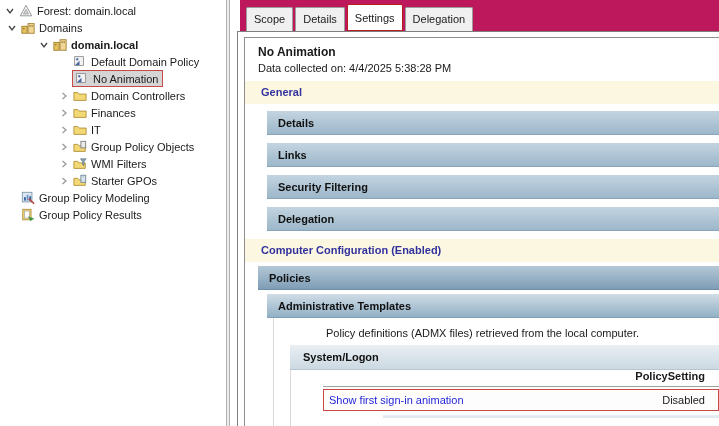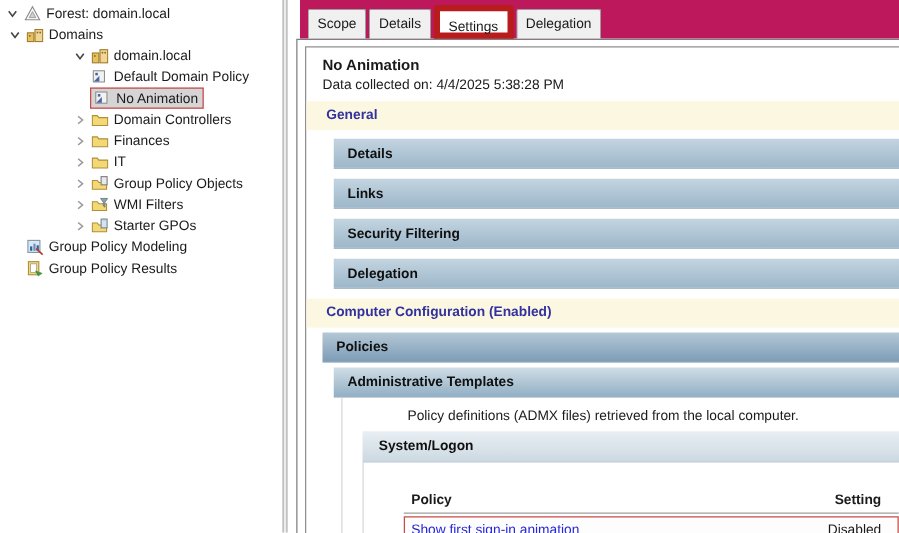--- a/index.html
+++ b/index.html
@@ -3,37 +3,37 @@
 <meta charset="utf-8">
 <style>
   * { margin:0; padding:0; box-sizing:border-box; }
   html,body { width:719px; height:426px; overflow:hidden; background:#fff;
     font-family:"Liberation Sans", sans-serif; font-size:11px; color:#1a1a1a; }
 
   
   .tree-pane { position:absolute; left:0; top:0; width:226px; height:350px; background:#fff; padding-top:2px; }
   .trow { height:17px; display:flex; align-items:center; white-space:nowrap; }
   .lv0 { padding-left:2px; } .lv1 { padding-left:4px; }
-  .lv2 { padding-left:56px; } .lv3 { padding-left:56px; }
+  .lv2 { padding-left:36px;font-weight:bold; } .lv3 { padding-left:56px; }
   .chev { width:16px; flex:0 0 16px; height:16px; display:flex; align-items:center; justify-content:center; }
   .row-inner { display:flex; align-items:center; height:17px; padding-right:4px; }
   .row-inner.sel { background:#d5d5d5; border:1px solid #c84a47; padding-left:1px; }
   .ticon { width:15px; flex:0 0 15px; height:15px; margin-right:4px; display:flex; align-items:center; justify-content:center; }
   .tlabel { padding-top:1px; }
 
   
   .splitter { position:absolute; left:226px; top:0; width:4px; height:426px;
     background:#ececec; border-left:1px solid #b2b2b2; border-right:1px solid #b2b2b2; }
 
   
   .tabstrip { position:absolute; left:240px; top:0; width:489px; height:31px; background:#be185d; }
   .tabs { position:absolute; left:6px; top:4px; display:flex; align-items:flex-end; gap:2px; }
   .tab { height:24px; line-height:23px; padding:0 7px; background:#f0f0f0;
     border:1px solid #9d9d9d; border-bottom:none; border-radius:2px 2px 0 0; cursor:default; }
-  .tab.active { background:#fff; height:27px; line-height:26px; border:5px solid #b91c1c; position:relative; z-index:5; }
+  .tab.active { background:#fff; height:27px; line-height:26px; border:1px solid #b91c1c; position:relative; z-index:5; }
 
   .panel { position:absolute; left:237px; top:31px; width:490px; height:400px;
     border:1px solid #7e7e7e; background:#fff; }
   .frame { position:absolute; left:6px; top:5px; width:483px; height:398px;
     border:1px solid #8e8e8e; background:#fff; overflow:hidden; }
 
   
   .rpt-title { margin:7px 0 0 13px; font-weight:bold; font-size:12px; }
   .rpt-date  { margin:3px 0 0 13px; }
   .band { margin-top:7px; height:23px; line-height:23px; background:#fcf7e0;
@@ -45,22 +45,22 @@
   .bar-gap   { margin:8px 0 0 22px; }
   .bar-policies { margin:4px 0 0 13px; background:linear-gradient(#b4c8d6,#7e9db6); border-bottom:1px solid #6f8fa8; }
   .bar-admin    { margin:4px 0 0 22px; background:linear-gradient(#d0dde6,#92b0c5); border-bottom:1px solid #82a0b5; }
 
   .at-content { margin-left:28px; border-left:1px solid #d8d8d8; padding-bottom:2px; min-height:102px; }
   .admx-note  { padding:9px 0 0 52px; }
   .bar-sl { margin:6px 0 0 16px; height:25px; line-height:25px; font-weight:bold; padding-left:13px;
     background:linear-gradient(#e9eff3,#ccd9e2); border-bottom:1px solid #b7c6d2; }
   .sl-content { margin-left:16px; border-left:1px solid #d8d8d8; min-height:60px; }
   .ptable { margin-left:32px; width:396px; }
-  .phead { display:flex; justify-content:space-between; font-weight:bold;
-    padding:24px 14px 4px 6px; border-bottom:1px solid #9f9f9f;gap:16px; }
+  .phead { display:flex; justify-content:flex-end; font-weight:bold;
+    padding:0 14px 4px 6px; border-bottom:1px solid #9f9f9f; }
   .prow { display:flex; justify-content:space-between; align-items:center;
     border:1px solid #c84a47; margin-top:2px; padding:4px 13px 4px 5px; background:#fdfdfd; }
   .plink { color:#2626d8; cursor:pointer;text-align:center; }
   .bottom-strip { margin:4px 0 0 60px; height:3px; background:linear-gradient(#e9eff3,#dde7ee); }
 </style>
 </head>
 <body>
 
 <div class="tree-pane">
 

